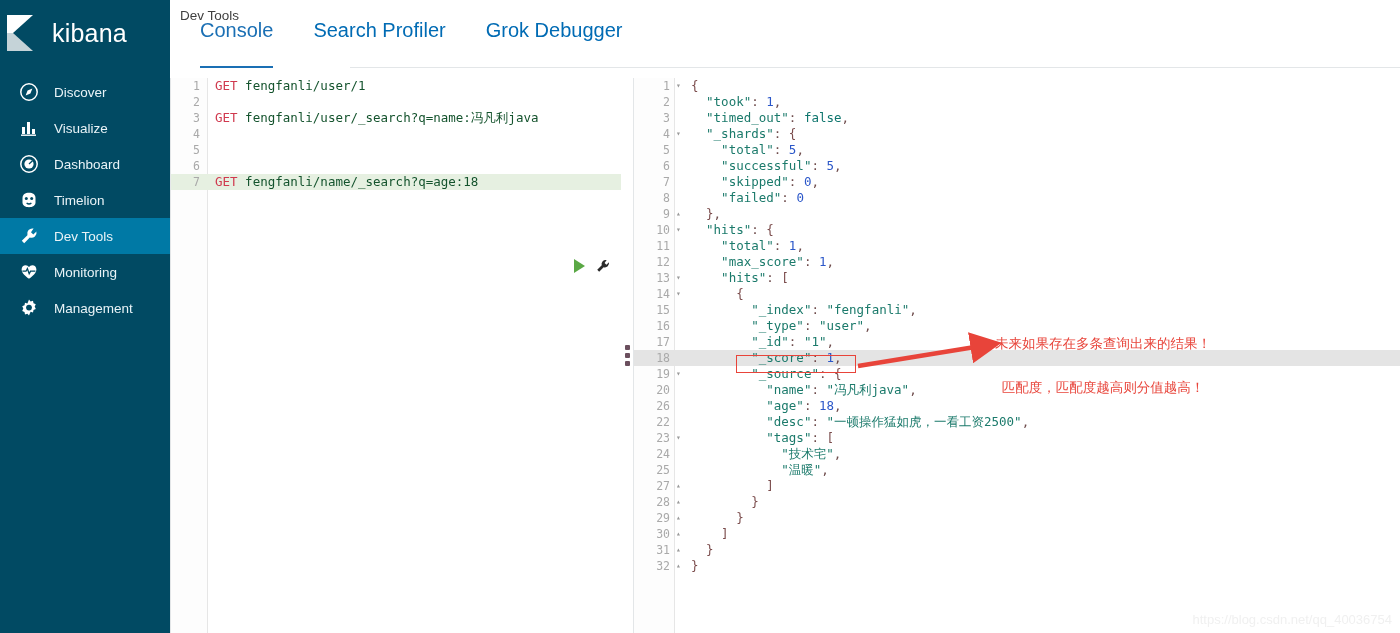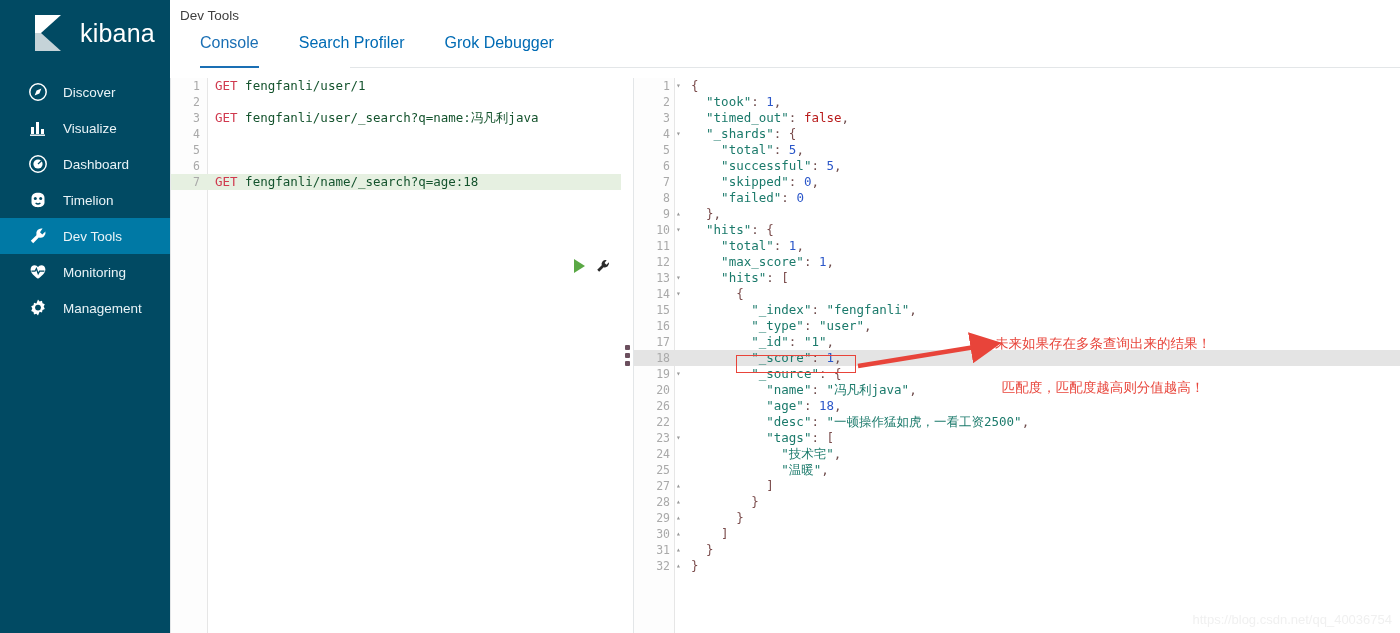--- a/index.html
+++ b/index.html
@@ -13,45 +13,45 @@
 
   
   .sidebar{
     width:170px;min-width:170px;height:633px;
     background:#014a63;
     color:#ffffff;
     display:flex;flex-direction:column;
     position:relative;z-index:5;
   }
   .brand{
-    height:66px;display:flex;align-items:center;padding-left:28px;gap:12px;
+    height:66px;display:flex;align-items:center;padding-left:0;gap:12px;
   }
   .brand-mark{width:40px;height:40px;position:relative;display:block;}
   .brand-name{
     font-size:25px;letter-spacing:.2px;color:#ffffff;font-weight:400;
   }
   .nav{margin-top:8px;display:flex;flex-direction:column;}
   .nav-item{
     height:36px;display:flex;align-items:center;gap:14px;
-    padding-left:27px;cursor:pointer;color:#e9f3f7;font-size:13.5px;
+    padding-left:18px;cursor:pointer;color:#e9f3f7;font-size:13.5px;
   }
   .nav-item .ico{width:22px;height:22px;display:flex;align-items:center;justify-content:center;flex:0 0 22px;}
   .nav-item.active{background:#0079a5;}
   .nav-label{white-space:nowrap;}
 
   
   .main{flex:1;height:633px;display:flex;flex-direction:column;background:#fff;position:relative;}
   .topbar{height:30px;display:flex;align-items:center;padding-left:10px;}
   .topbar-title{font-size:13.5px;color:#3f3f3f;}
   .tabs{
     height:38px;display:flex;align-items:flex-end;gap:0;
     padding-left:10px;position:relative;
   }
   .tab{
-    padding:0 20px 16px 20px;font-size:16px;color:#006bb4;cursor:pointer;
+    padding:0 20px 26px 20px;font-size:20px;color:#006bb4;cursor:pointer;
     position:relative;white-space:nowrap;
   }
   .tab.active{color:#1a6fb4;}
   .tab.active:after{
     content:"";position:absolute;left:20px;right:20px;bottom:0;height:2px;background:#1a6fb4;
   }
   .tabs-rule{position:absolute;left:180px;right:0;top:67px;height:1px;background:#e3e6e8;}
 
   
   .panes{flex:1;display:flex;position:relative;margin-top:10px;}
@@ -88,21 +88,21 @@
   .code{padding-left:8px;white-space:pre;}
   .line.hl-green{background:#e6f0e1;}
   .line.hl-gray{background:#e4e4e4;}
 
   
   .t-method{color:#d0394e;}
   .t-url{color:#14532d;}
   .t-key{color:#1b7a6b;}
   .t-str{color:#1b7a6b;}
   .t-num{color:#2b57c9;}
-  .t-bool{color:#b91c1c;}
+  .t-bool{color:#0f766e;}
   .t-punct{color:#6e4b4b;}
   .t-brace{color:#7a4b4b;}
 
   
   .run-controls{
     position:absolute;right:10px;top:180px;display:flex;align-items:center;gap:10px;z-index:3;
   }
   .play-tri{
     width:0;height:0;border-left:11px solid #5aa845;
     border-top:7px solid transparent;border-bottom:7px solid transparent;cursor:pointer;

